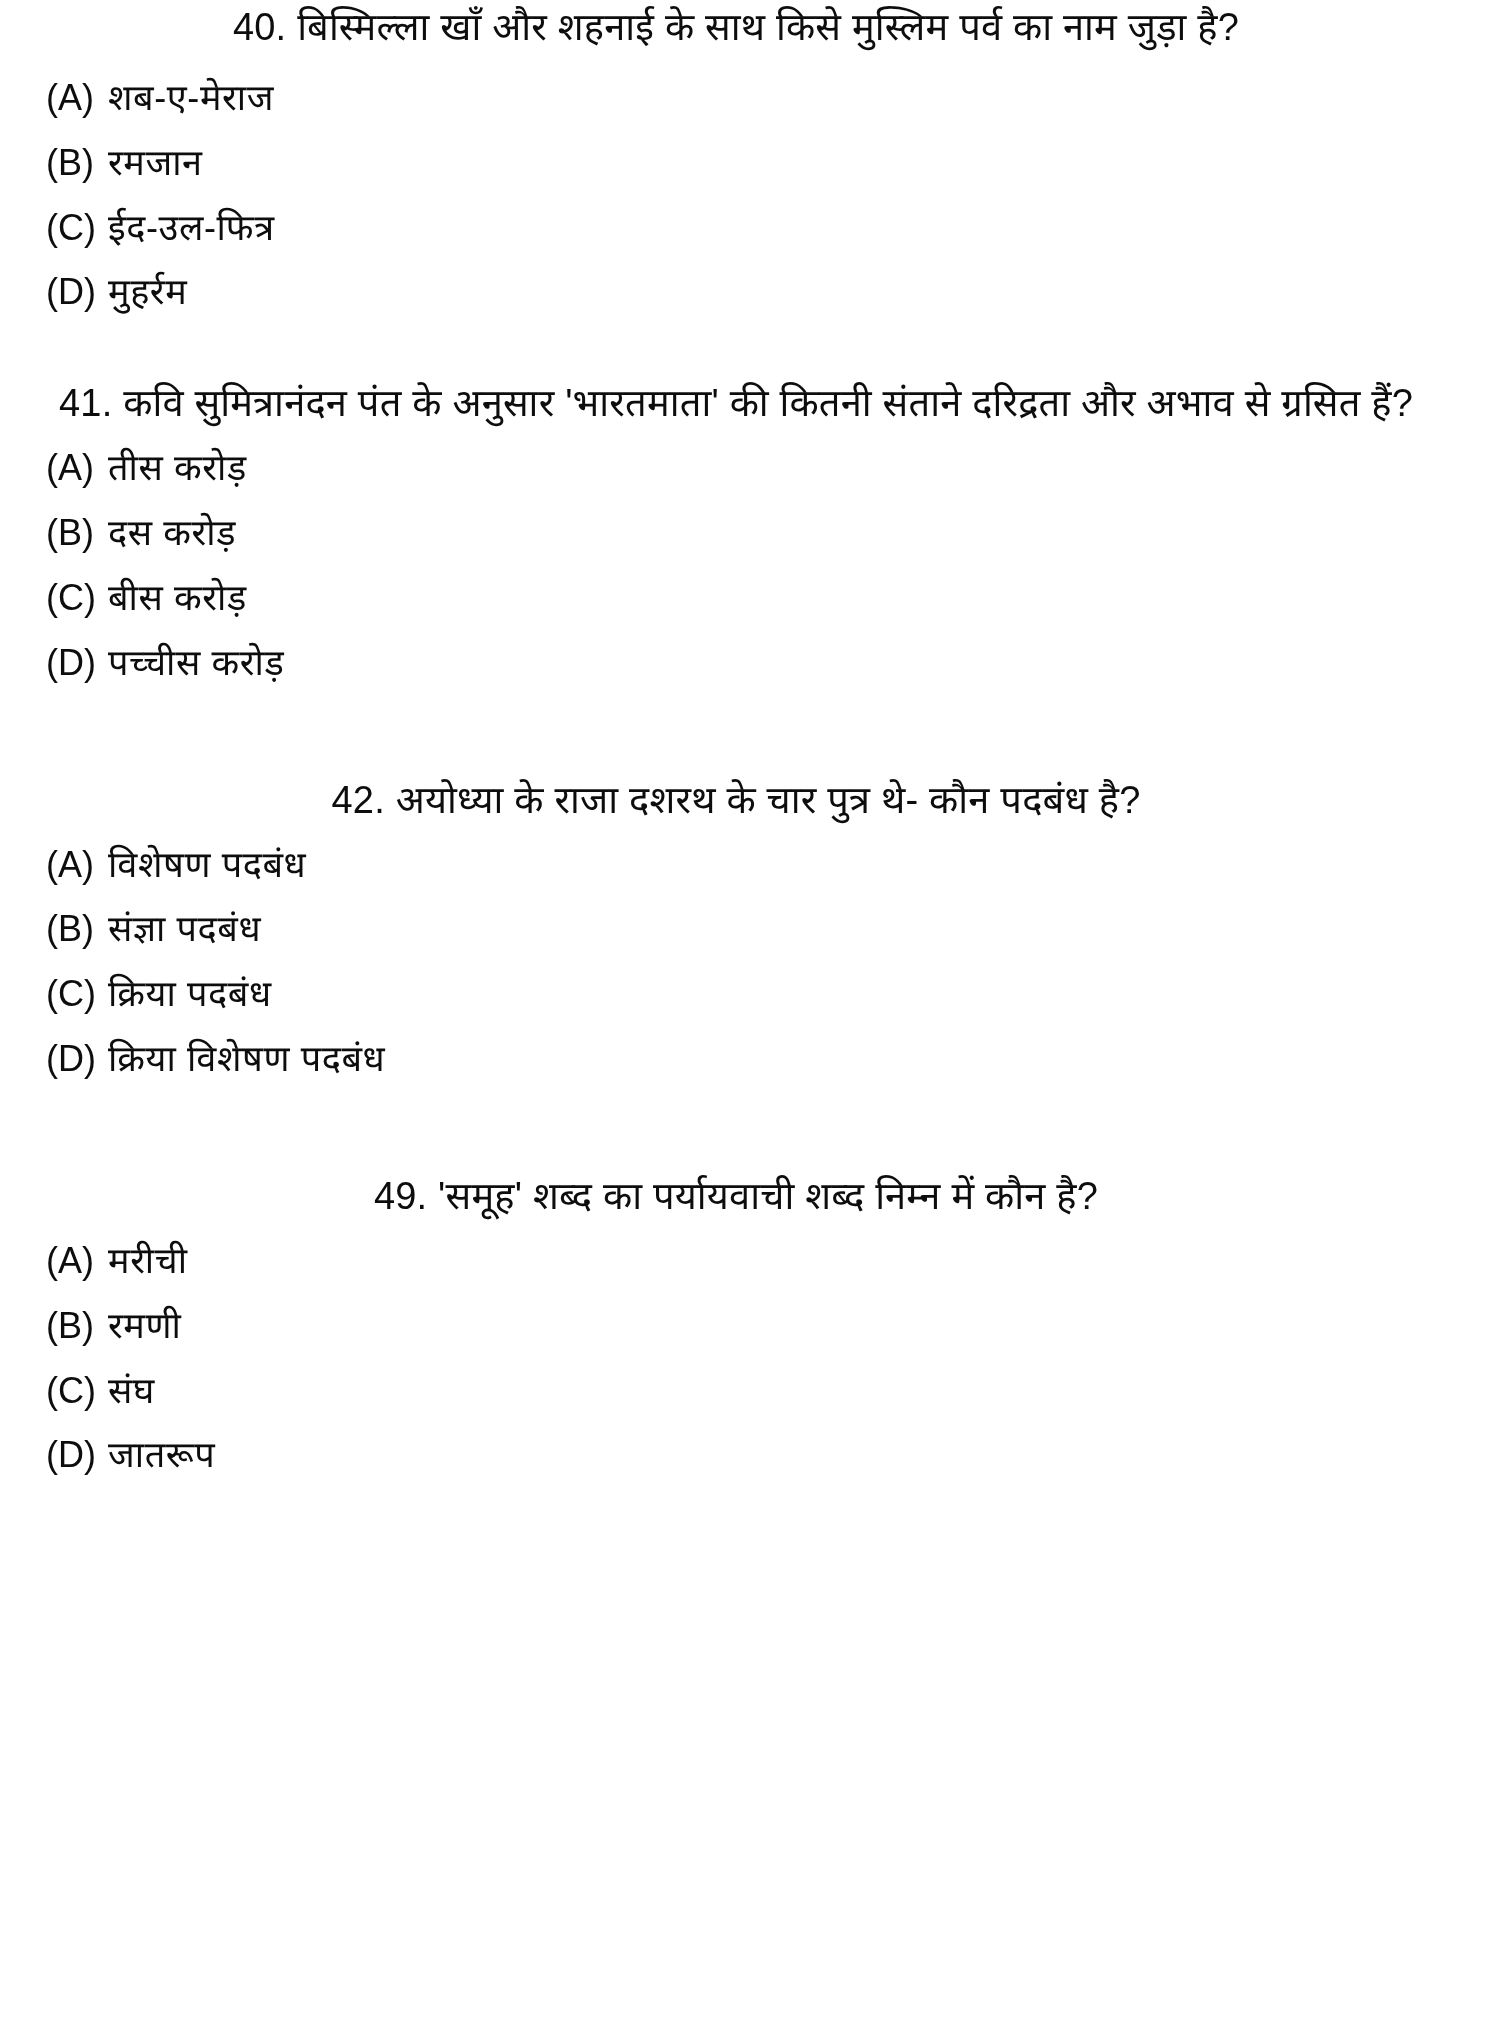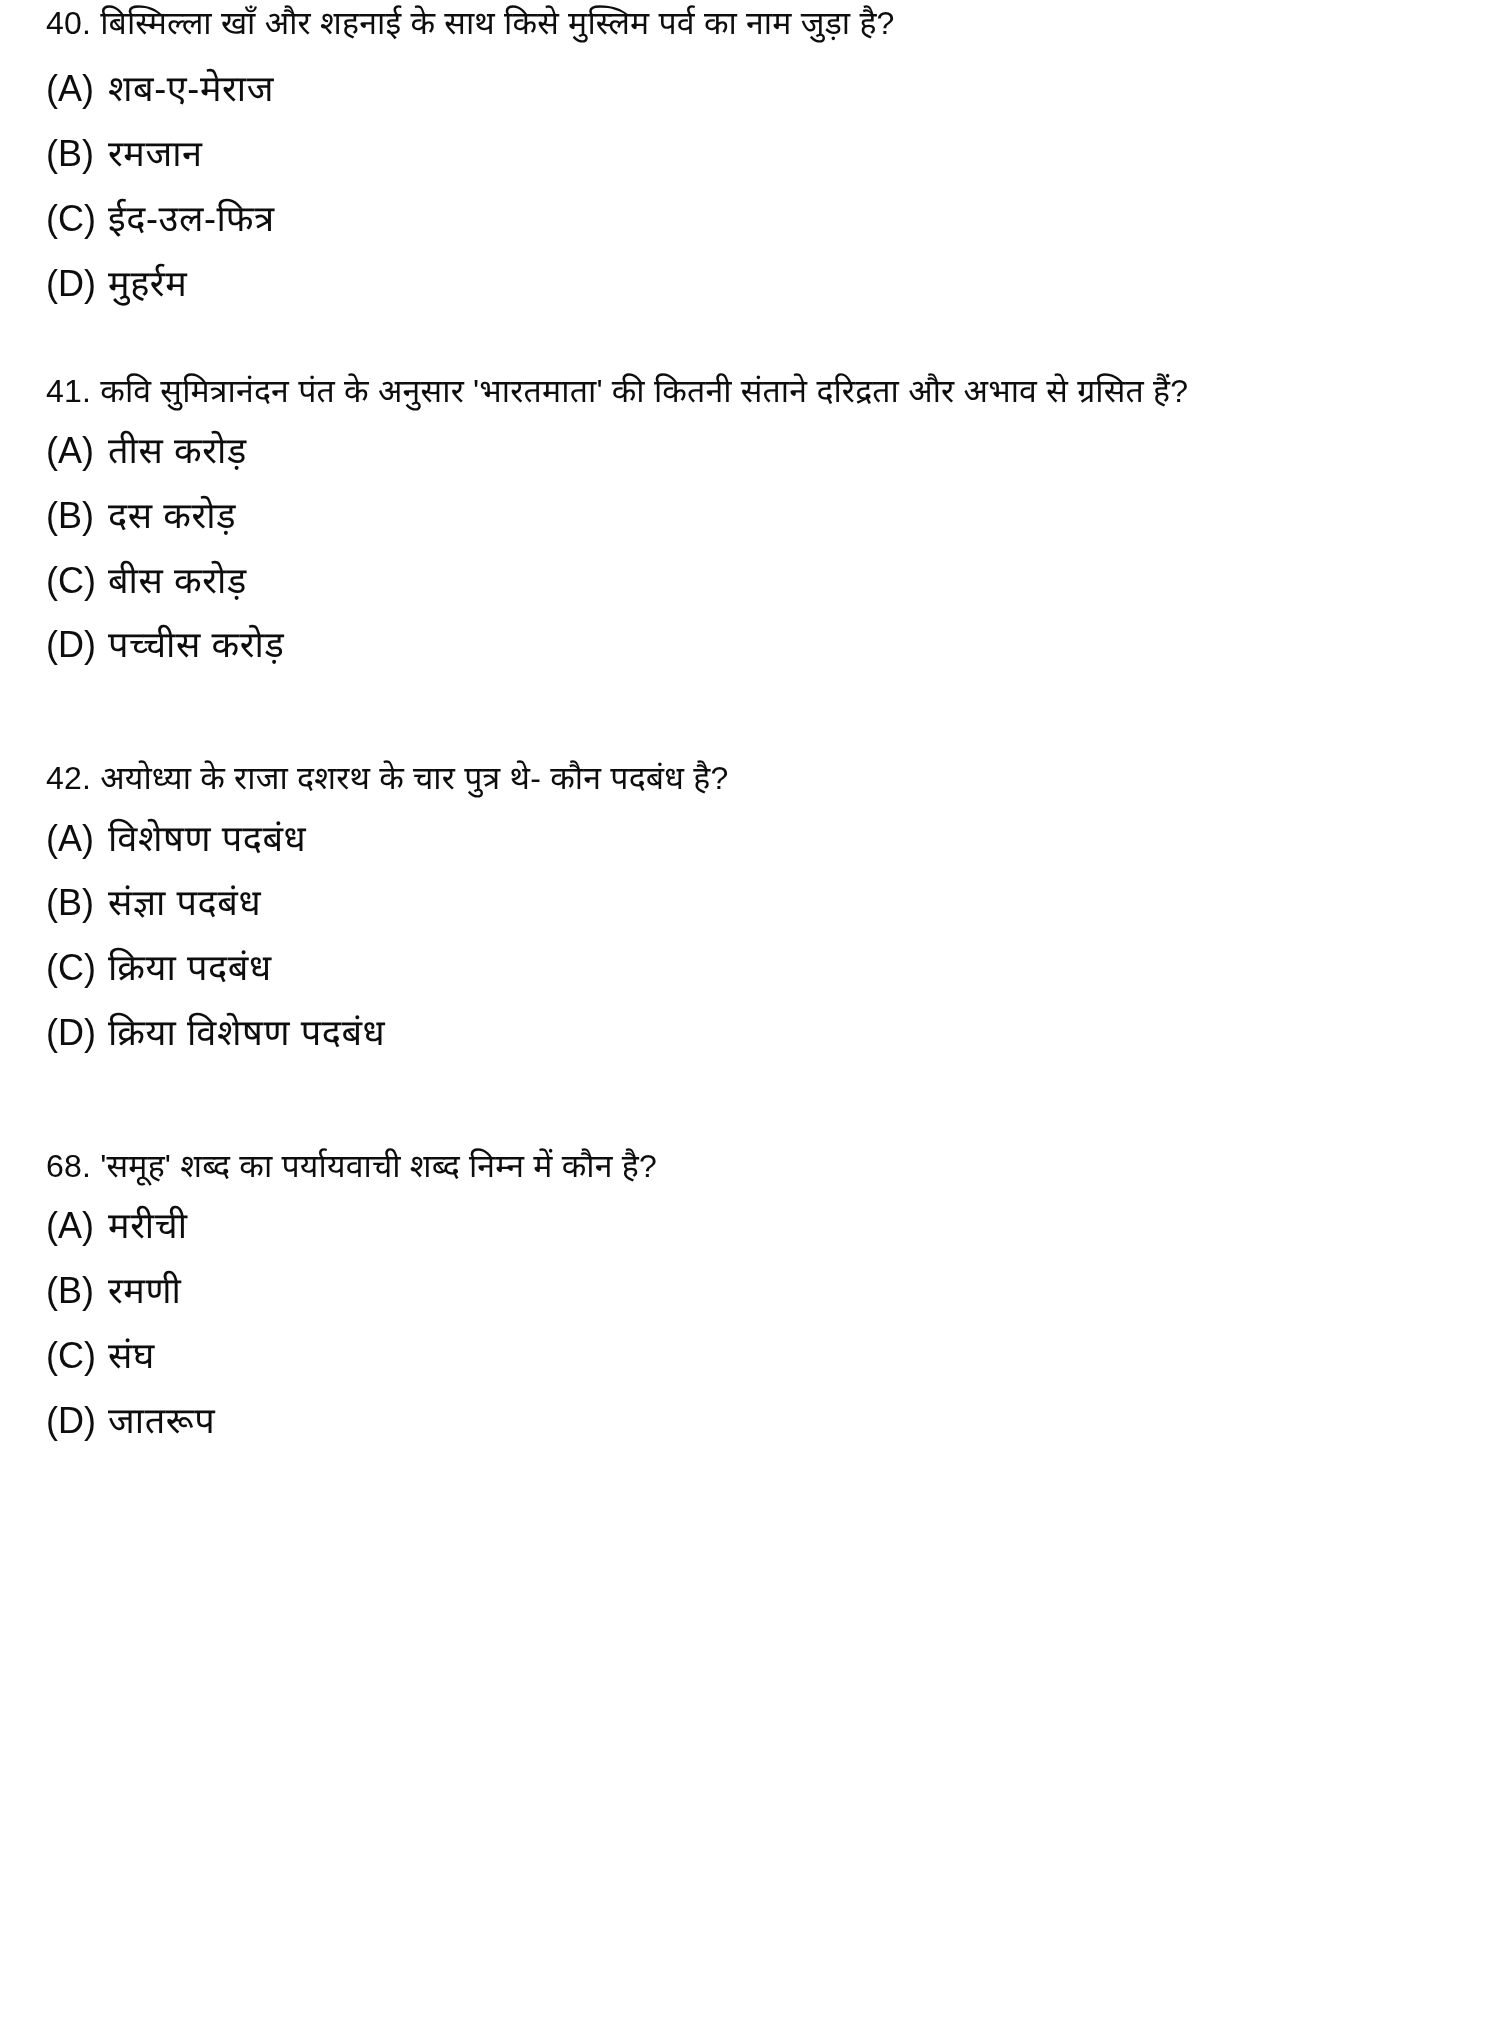--- a/index.html
+++ b/index.html
@@ -29,28 +29,28 @@
     top: 0px;
     width: 1380px;
   }
   .qblock {
     margin-bottom: 60px;
   }
   .qblock:last-child {
     margin-bottom: 0;
   }
   .qtext {
-    font-size: 32px;
+    font-size: 38px;
     line-height: 1.45;
     letter-spacing: 0.2px;
     color: #0d0d0d;
     margin: 0 0 14px 0;
     font-family: "Liberation Sans", "DejaVu Sans", sans-serif;
     font-weight: 400;
-    text-align: left;
+    text-align: center;
     white-space: normal;
   }
   .opts {
     margin: 0;
     padding: 0;
     list-style: none;
   }
   .opt {
     display: flex;
     align-items: baseline;
@@ -148,21 +148,21 @@
           <span class="opt-text">क्रिया पदबंध</span>
         </li>
         <li class="opt">
           <span class="opt-letter">(D)</span>
           <span class="opt-text">क्रिया विशेषण पदबंध</span>
         </li>
       </ul>
     </section>
 
     <section class="qblock" id="q43">
-      <p class="qtext">68. 'समूह' शब्द का पर्यायवाची शब्द निम्न में कौन है?</p>
+      <p class="qtext">49. 'समूह' शब्द का पर्यायवाची शब्द निम्न में कौन है?</p>
       <ul class="opts">
         <li class="opt">
           <span class="opt-letter">(A)</span>
           <span class="opt-text">मरीची</span>
         </li>
         <li class="opt">
           <span class="opt-letter">(B)</span>
           <span class="opt-text">रमणी</span>
         </li>
         <li class="opt">

